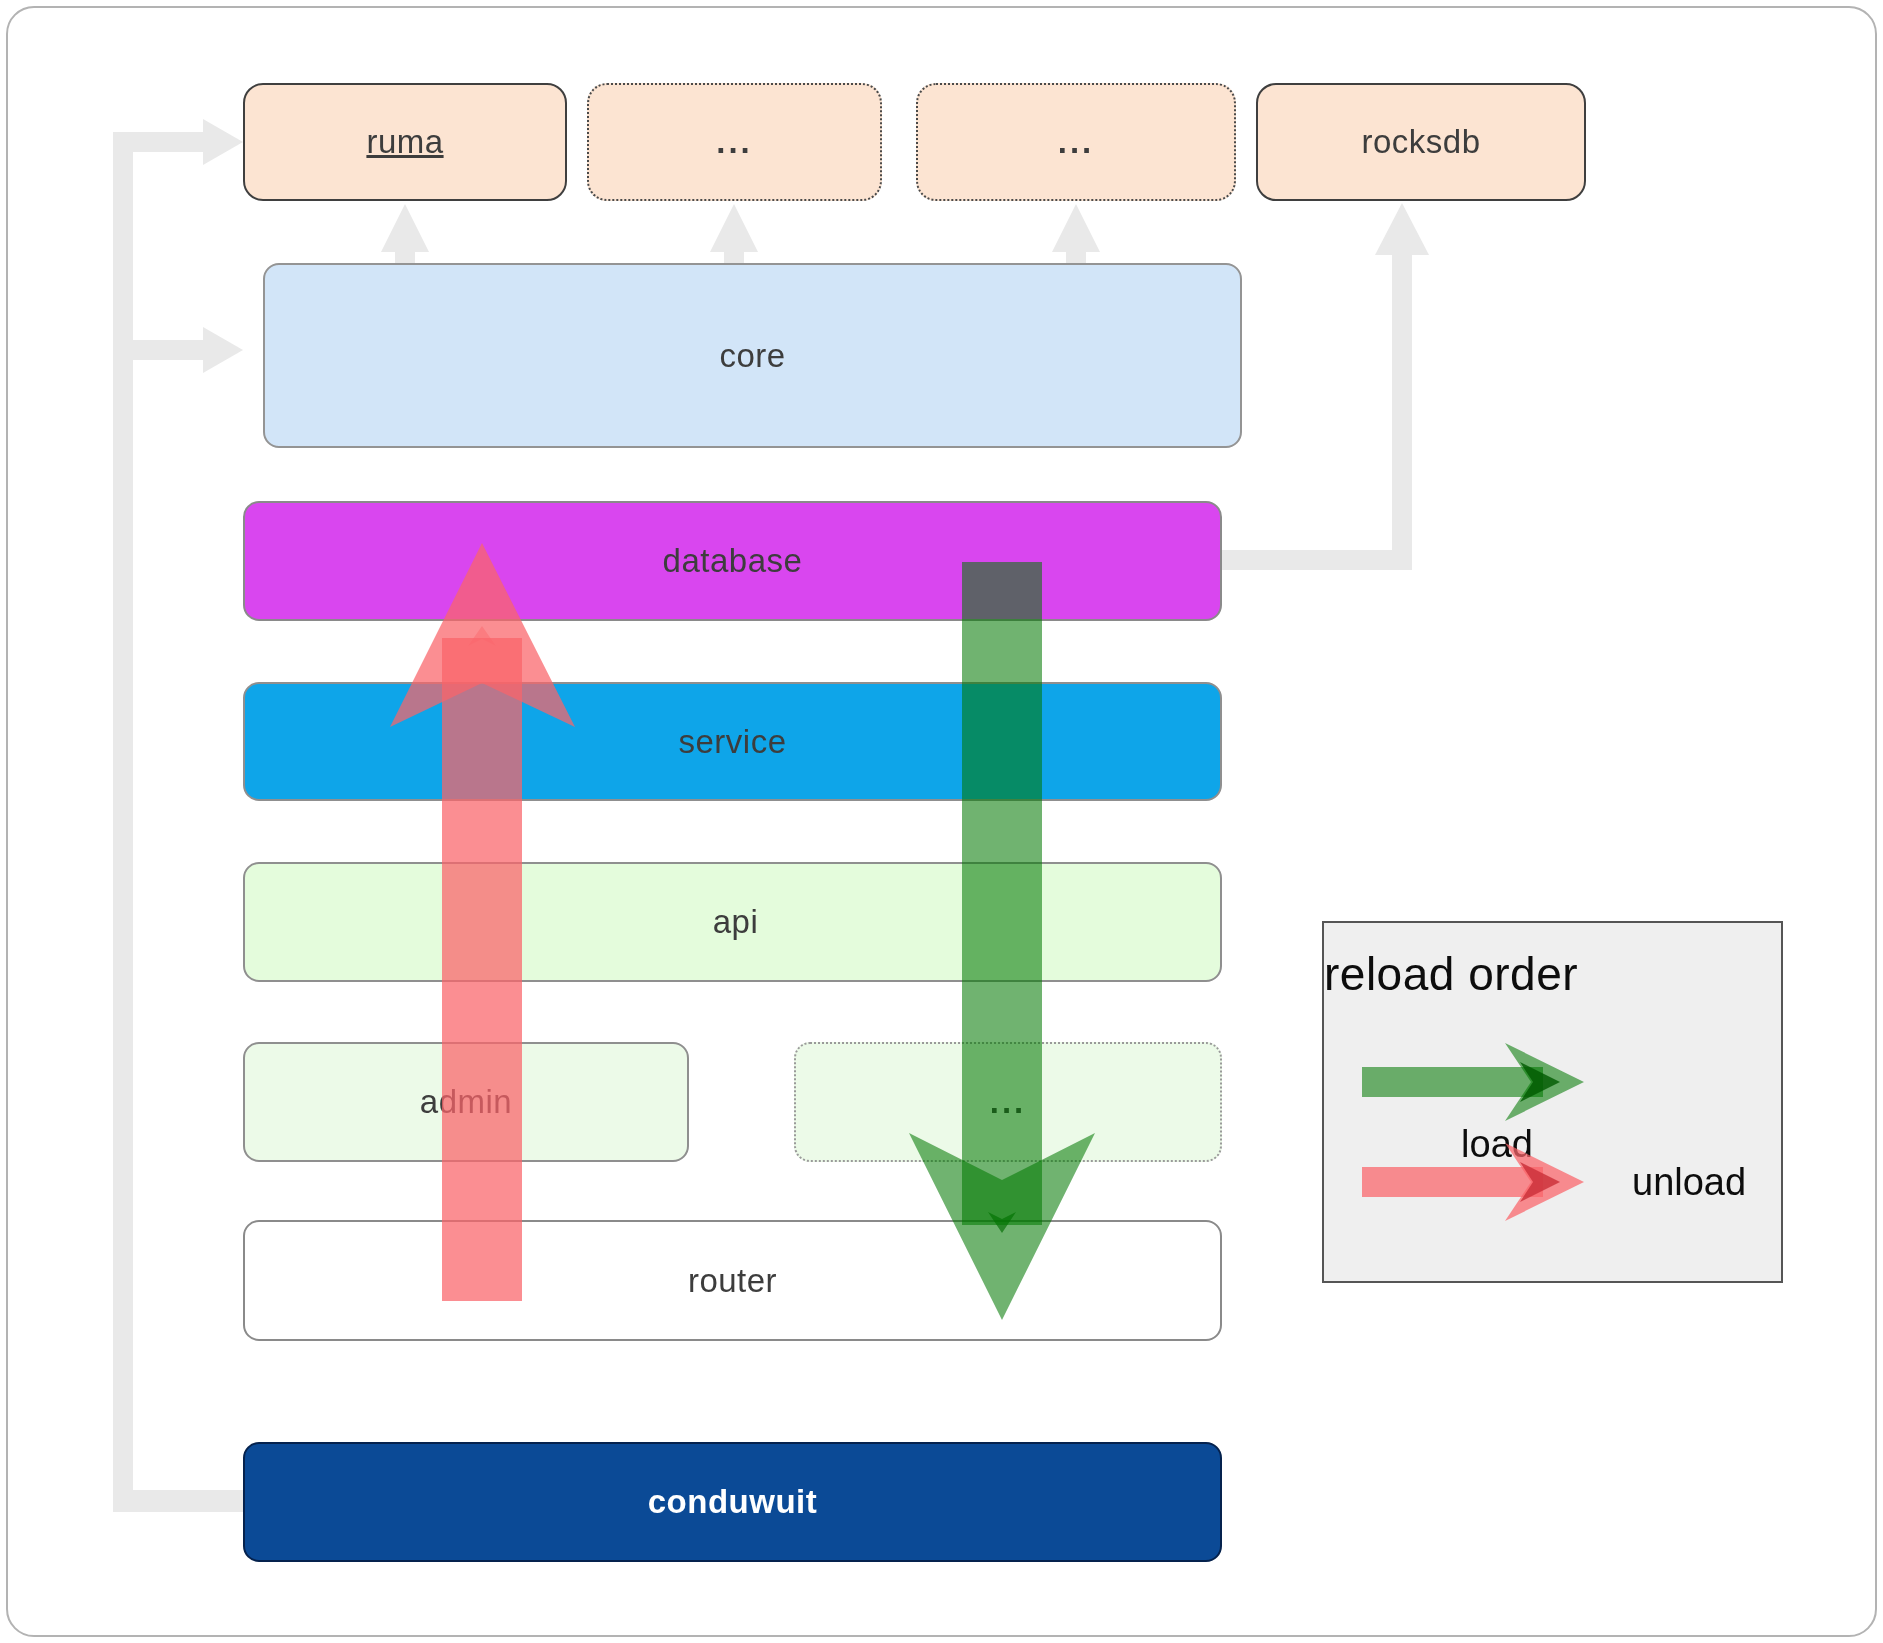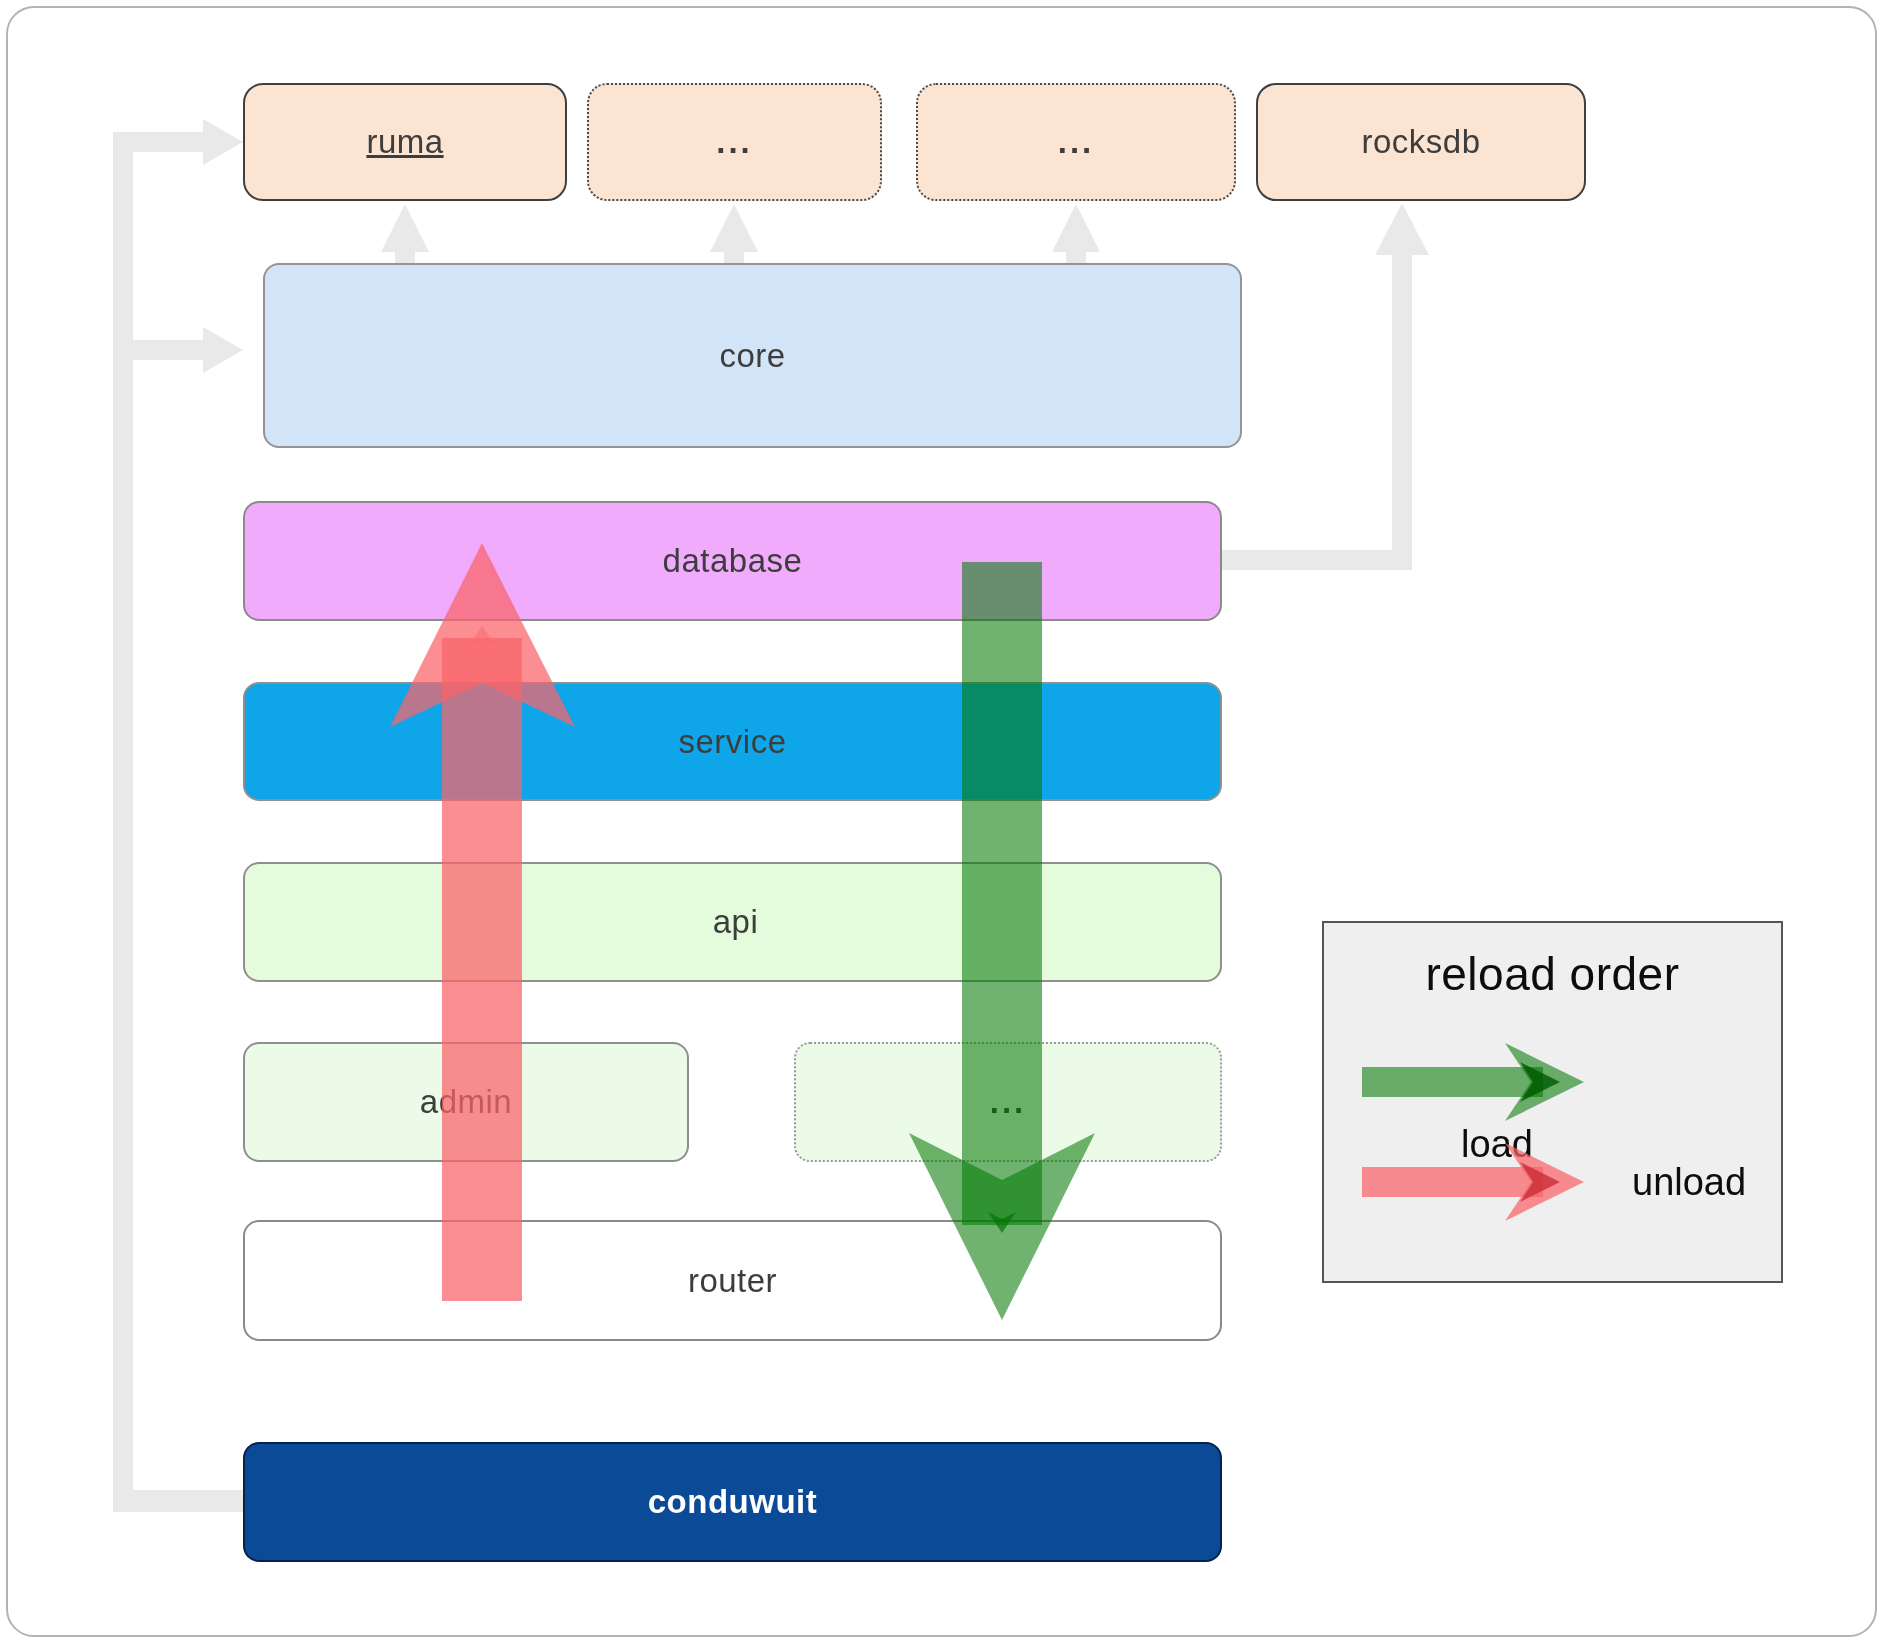--- a/index.html
+++ b/index.html
@@ -11,35 +11,35 @@
     position:absolute;inset:6px;border:2px solid #b3b3b3;border-radius:28px;
   }
   svg.layer{position:absolute;left:0;top:0;}
   .node{
     position:absolute;box-sizing:border-box;display:flex;align-items:center;justify-content:center;
     font-size:33px;color:#3d3d3d;border-radius:16px;letter-spacing:.5px;
   }
   .node.ext{background:#fce4d2;border:2.5px solid #3f3f3f;border-radius:20px;}
   .node.ext.dotted{border:2.5px dotted #4a4a4a;}
   .node.core{background:#d2e5f8;border:2px solid #949494;margin-left:20px;}
-  .node.db{background:#f0abfc;border:2px solid #8a8a8a;}
+  .node.db{background:#d946ef;border:2px solid #8a8a8a;}
   .node.service{background:#0ea5e9;border:2px solid #8f8f8f;}
   .node.api{background:#e4fcdc;border:2px solid #8f8f8f;}
   .node.admin{background:#ecfae8;border:2px solid #8f8f8f;}
   .node.admin.dotted{border:2px dotted #9a9a9a;}
   .node.router{background:#ffffff;border:2px solid #8a8a8a;}
   .node.app{background:#0b4a96;border:2.5px solid #05224d;color:#ffffff;font-weight:bold;}
   .node .dots{font-weight:bold;letter-spacing:3px;}
   .gray{fill:#e9e9e9;}
   #legend{
     position:absolute;left:1322px;top:921px;width:461px;height:362px;box-sizing:border-box;
     background:#efefef;border:2px solid #555555;
   }
   #legend .title{
-    text-align:center;margin-top:24px;font-size:46px;color:#0d0d0d;letter-spacing:.5px;
+    margin-top:24px;font-size:46px;color:#0d0d0d;letter-spacing:.5px;
   }
   .legend-row{position:absolute;left:38px;display:flex;align-items:center;}
   .legend-row .lab{font-size:38px;color:#0d0d0d;margin-left:30px;}
   .fill-load{fill:rgba(0,120,0,0.56);}
   .fill-load-dark{fill:rgba(0,90,0,0.80);}
   .fill-unload{fill:rgba(250,100,105,0.73);}
   .fill-unload-dark{fill:rgba(205,50,60,0.85);}
 </style>
 </head>
 <body>

